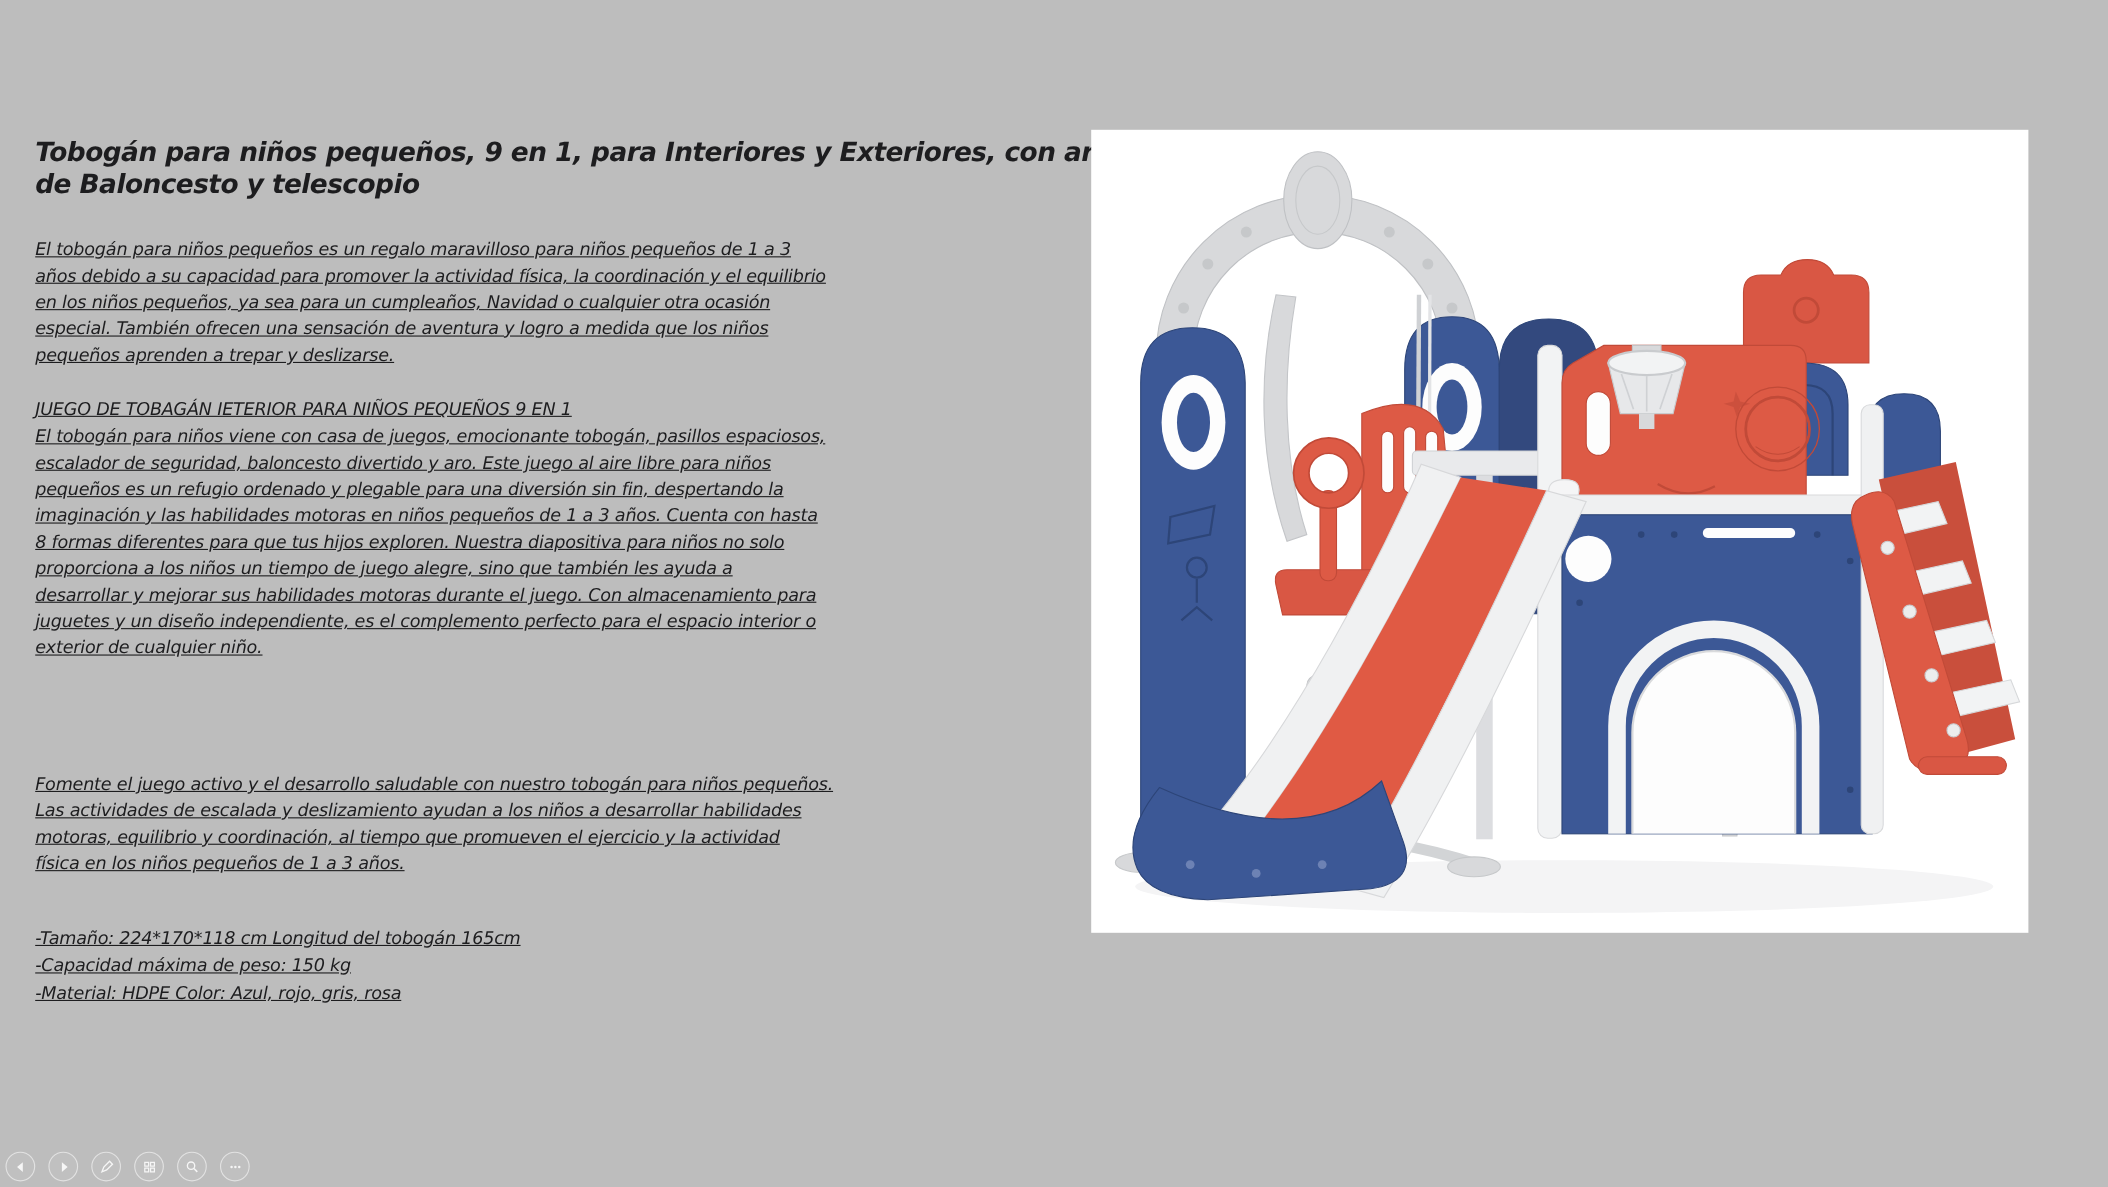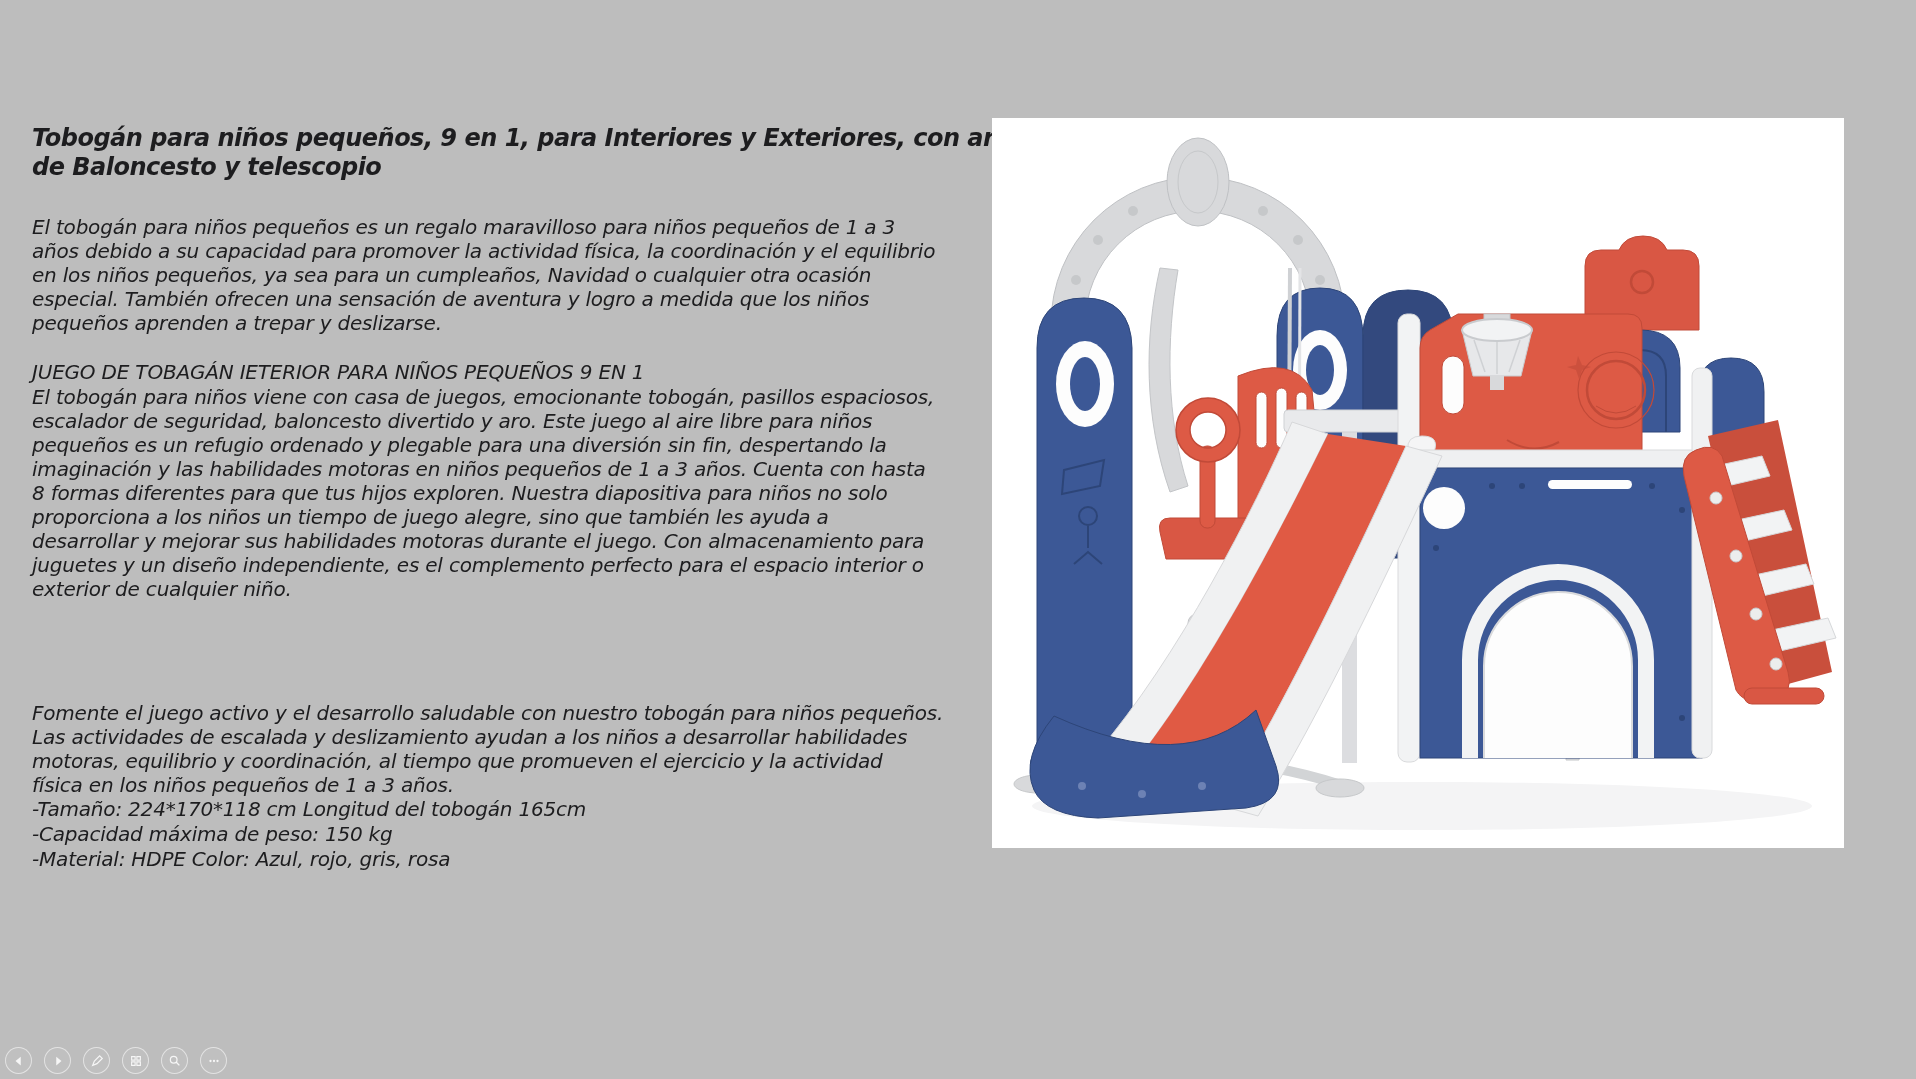--- a/index.html
+++ b/index.html
@@ -18,27 +18,27 @@
     color: #1d1d1f;
     font-style: italic;
     white-space: pre;
   }
   .title {
     top: 124px;
     font-size: 24px; font-weight: 700;
     line-height: 29px; letter-spacing: -0.5px;
   }
   .body-text {
-    font-size: 20px; line-height: 24px; letter-spacing: -0.2px;
+    font-size: 16px; line-height: 24px; letter-spacing: -0.2px; text-decoration: underline;
   }
   #intro        { top: 215px; }
   #heading      { top: 360px; }
   #description  { top: 385px; }
   #benefits     { top: 653px; margin-top: 48px; }
-  #specs        { top: 797px; line-height: 25px; }
+  #specs        { top: 840px; line-height: 25px; }
 
   
   .image-panel {
     position: absolute; left: 992px; top: 118px;
     width: 852px; height: 730px;
     background: #ffffff;
   }
   .image-panel svg { display: block; }
 
   

